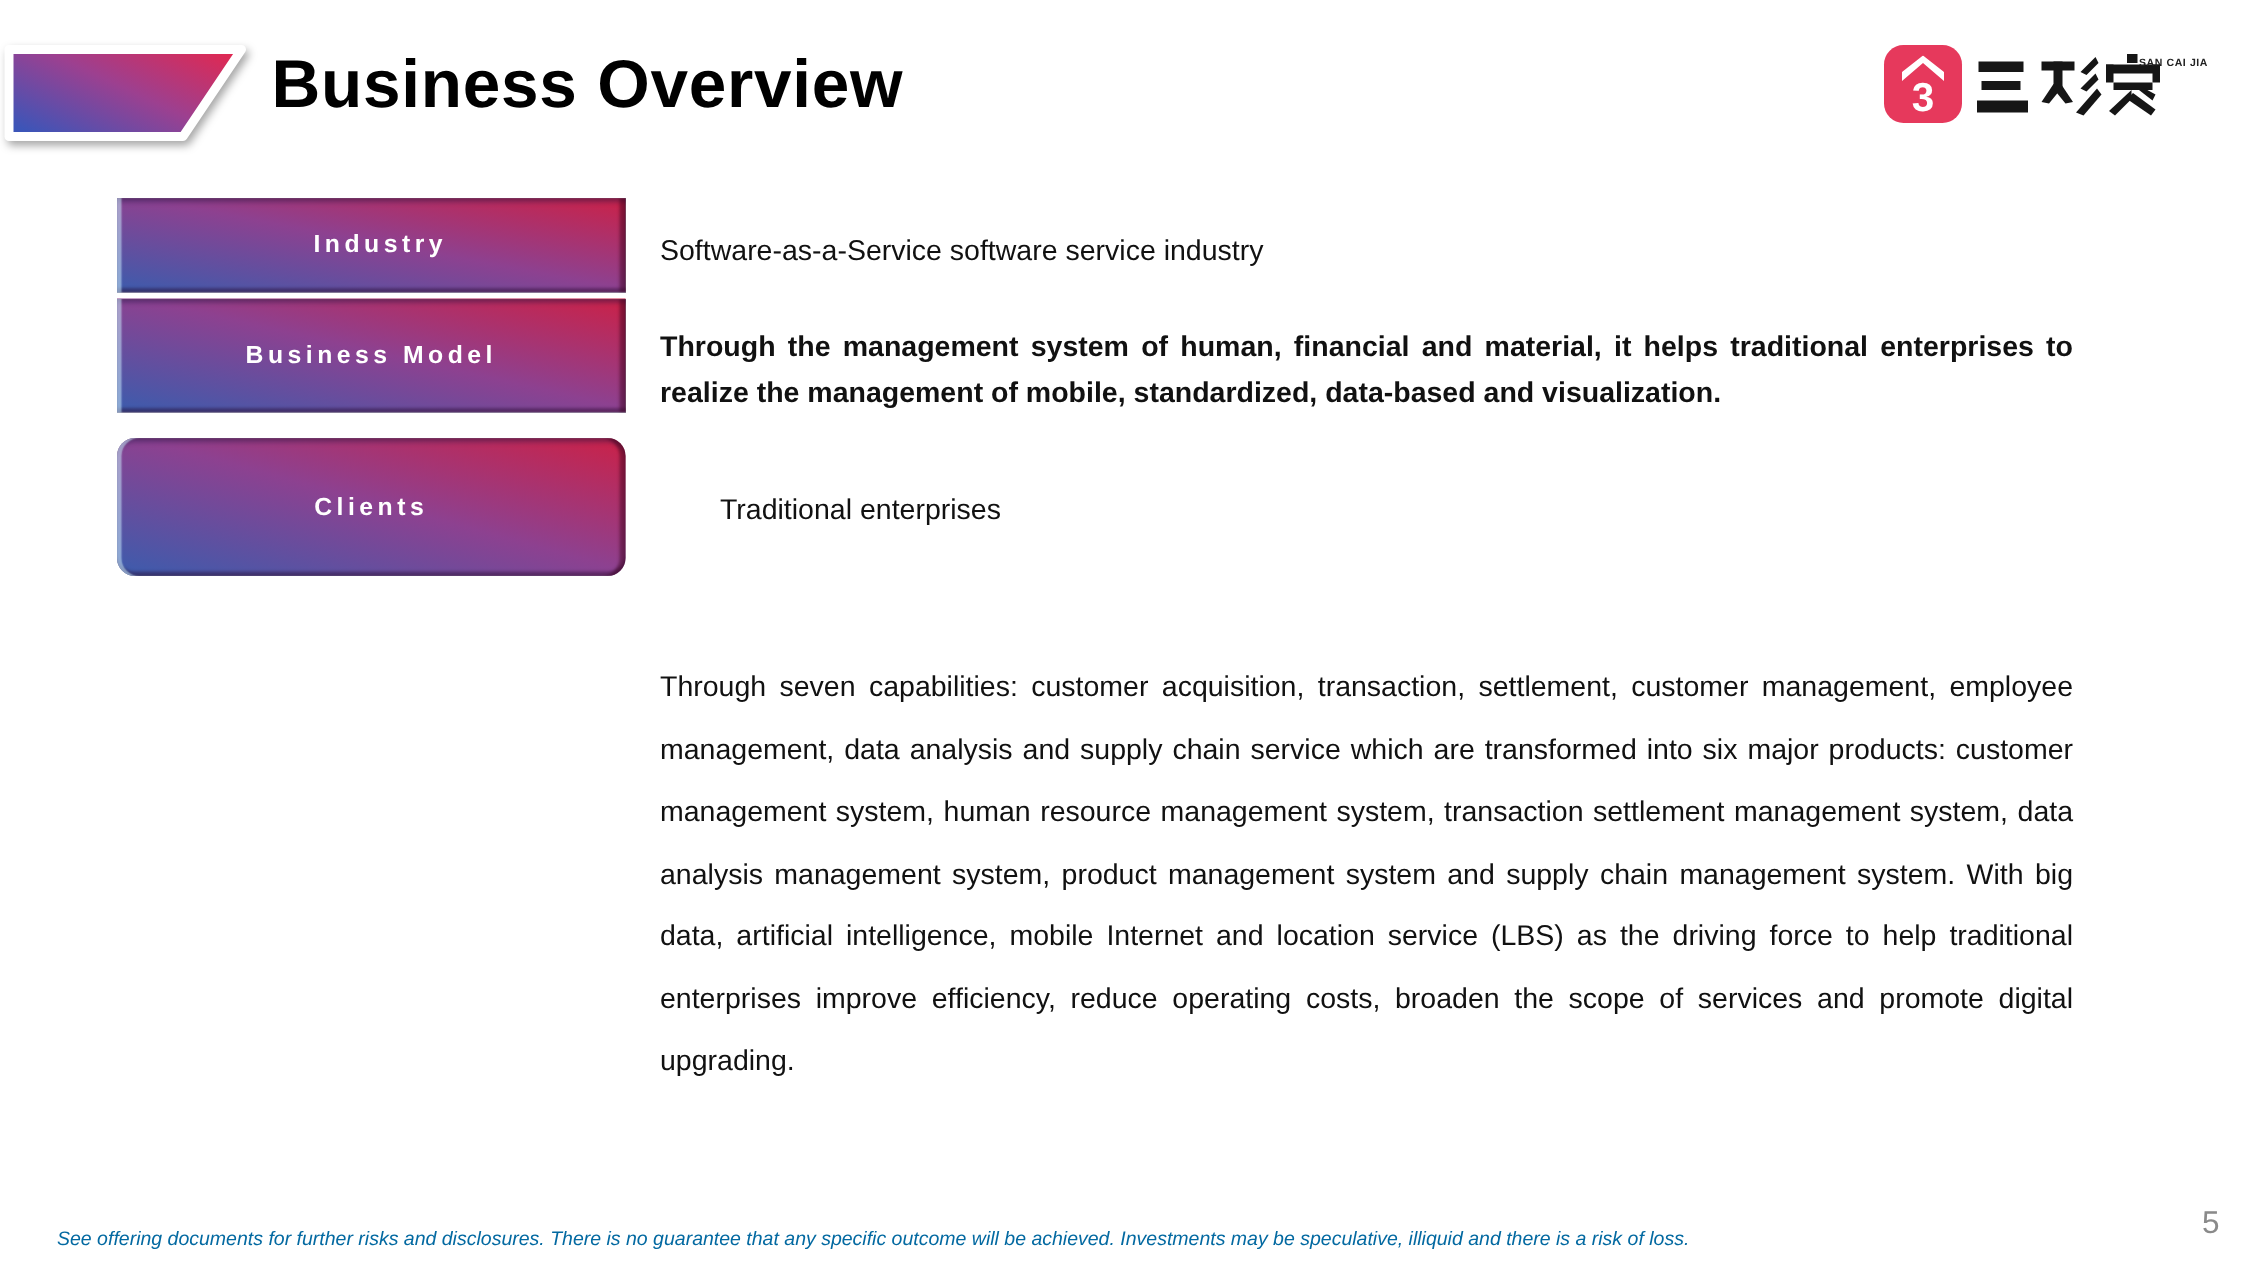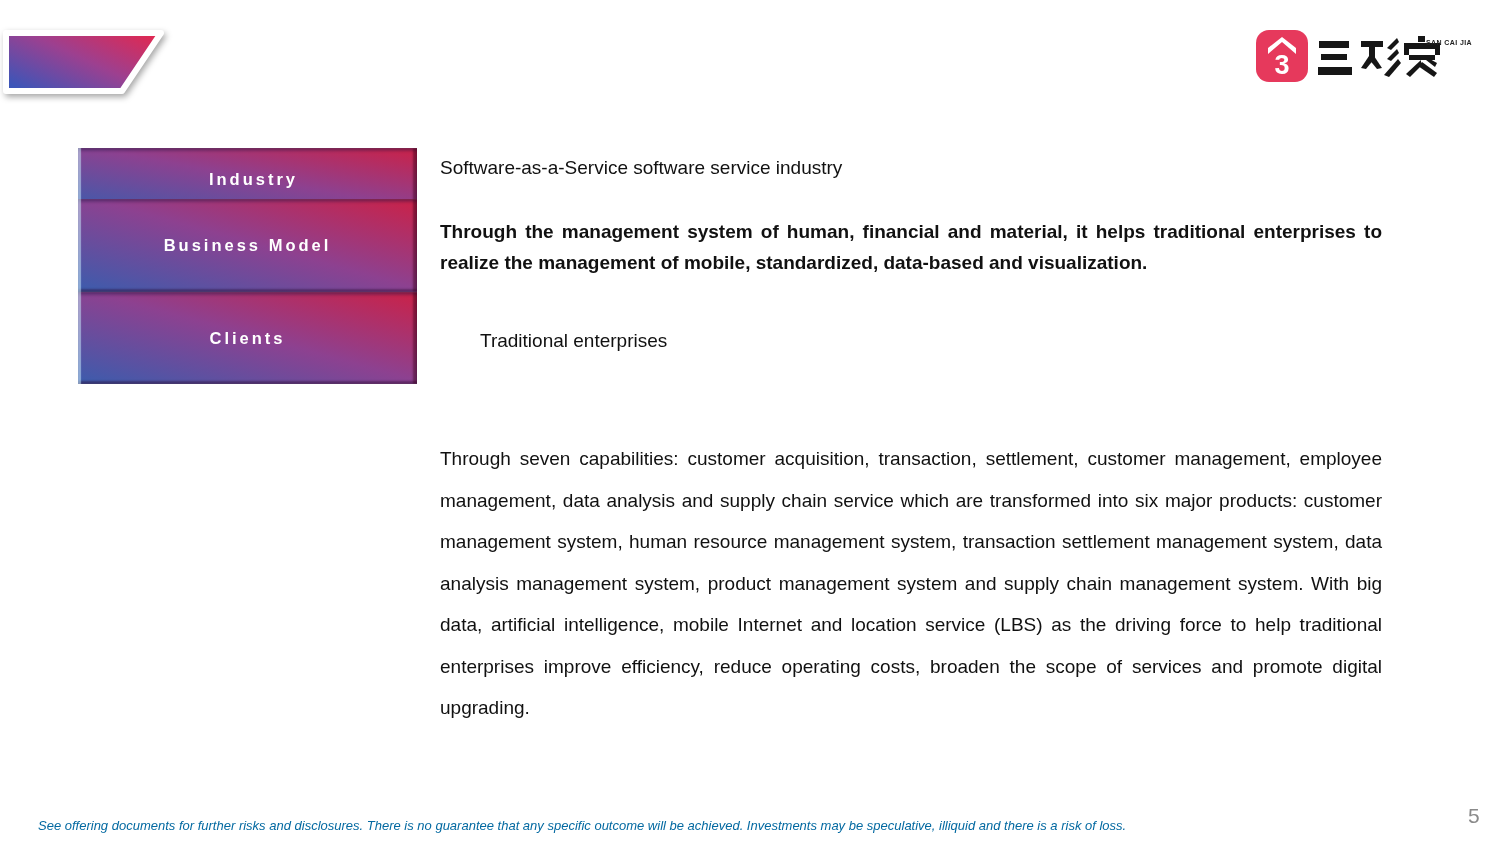--- a/index.html
+++ b/index.html
@@ -20,23 +20,23 @@
 
   
   .gbox{position:absolute;left:78px;width:339px;
         background:linear-gradient(to top right,#3b5cad 0%,#8d4190 52%,#cb2147 100%);
         box-shadow:inset 3px 0 1px rgba(205,240,255,0.55),
                    inset -4px 0 2px rgba(55,0,25,0.45),
                    inset 0 4px 3px -1px rgba(25,20,70,0.38),
                    inset 0 -3px 2px rgba(40,5,40,0.40);
         display:flex;flex-direction:column;align-items:center;justify-content:center;}
   .gbox .lbl{color:#fff;font-weight:bold;font-size:16.5px;letter-spacing:3px;text-align:center;line-height:27px;}
-  .box-industry{top:148px;height:63px;padding-left:12px;}
-  .box-model{top:199px;height:93px;}
-  .box-clients{top:292px;height:92px;}
+  .box-industry{top:132px;height:63px;padding-left:12px;}
+  .box-model{top:199px;height:76px;}
+  .box-clients{top:292px;height:92px;border-radius:12px;}
   .box-saas{top:384px;height:386px;}
 
   
   .desc{position:absolute;left:440px;color:#111;font-size:19px;}
   .desc-industry{top:157px;}
   .desc-model{top:216px;width:942px;text-align:justify;line-height:31px;font-weight:bold;}
   .desc-clients{top:330px;margin-left:40px;}
   .desc-saas{top:438px;width:942px;text-align:justify;line-height:41.5px;}
 
   
@@ -52,20 +52,21 @@
     <defs>
       <linearGradient id="hdrGrad" x1="0" y1="0.85" x2="1" y2="0.05">
         <stop offset="0" stop-color="#3c55b8"></stop>
         <stop offset="0.5" stop-color="#9c4090"></stop>
         <stop offset="1" stop-color="#e4274e"></stop>
       </linearGradient>
     </defs>
     <polygon points="6,11 161,11 122,69 6,69" fill="url(#hdrGrad)" stroke="#ffffff" stroke-width="6" stroke-linejoin="round"></polygon>
   </svg>
 
+  <div class="page-title">Business Overview</div>
 
   <div class="logo">
     <div class="logo-icon">
       <svg width="34" height="18" viewBox="0 0 34 18">
         <path d="M3 17 L17 5 L31 17 L31 11 L17 0 L3 11 Z" fill="#ffffff"></path>
       </svg>
       <span class="n3">3</span>
     </div>
     <svg class="logo-wordmark" role="img" width="122" height="44" viewBox="0 0 122 44" aria-label="三彩家">
       <g fill="#161616">

